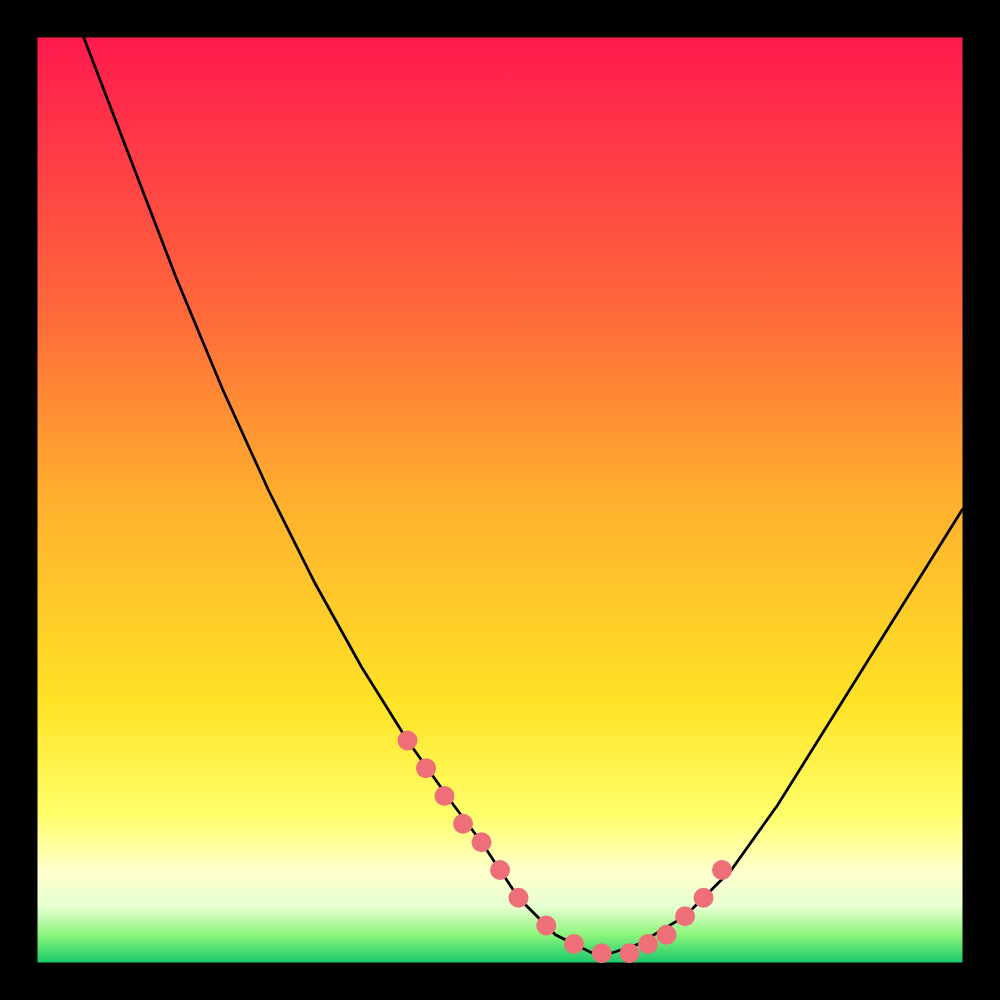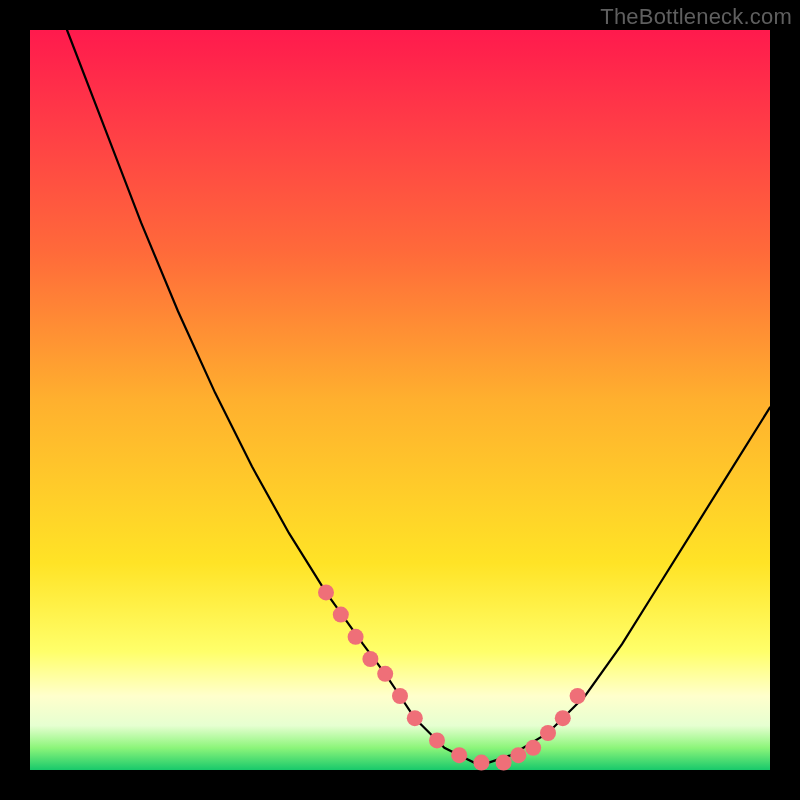--- a/index.html
+++ b/index.html
@@ -56,21 +56,20 @@
     width: 740px;
     height: 740px;
     overflow: visible;
   }
 </style>
 </head>
 <body>
 
 <div class="frame">
 
-  <div class="watermark">TheBottleneck.com</div>
 
   <div class="plot-area">
     <svg class="curve" viewBox="0 0 740 740">
       <path fill="none" stroke="#000" stroke-width="2.2" stroke-linecap="round" d="M37.0 0.0 L74.0 96.2 L111.0 192.4 L148.0 281.2 L185.0 362.6 L222.0 436.6 L259.0 503.2 L296.0 562.4 L333.0 614.2 L355.2 643.8 L370.0 666.0 L384.8 688.2 L399.6 703.0 L414.4 717.8 L429.2 725.2 L444.0 732.6 L458.8 732.6 L481.0 725.2 L518.0 703.0 L555.0 666.0 L592.0 614.2 L629.0 555.0 L666.0 495.8 L703.0 436.6 L740.0 377.4"></path>
       <g>
           <circle cx="296.0" cy="562.4" r="8" fill="#ef6f78"></circle>
           <circle cx="310.8" cy="584.6" r="8" fill="#ef6f78"></circle>
           <circle cx="325.6" cy="606.8" r="8" fill="#ef6f78"></circle>
           <circle cx="340.4" cy="629.0" r="8" fill="#ef6f78"></circle>
           <circle cx="355.2" cy="643.8" r="8" fill="#ef6f78"></circle>

